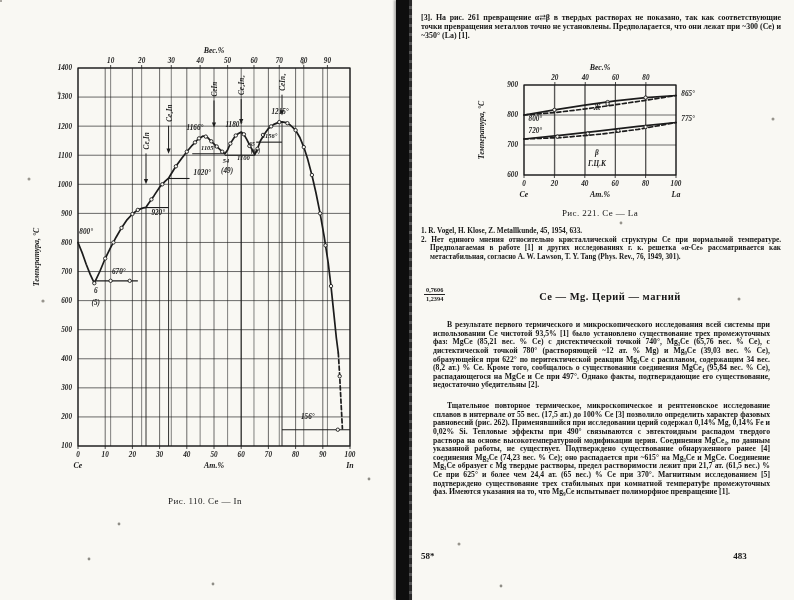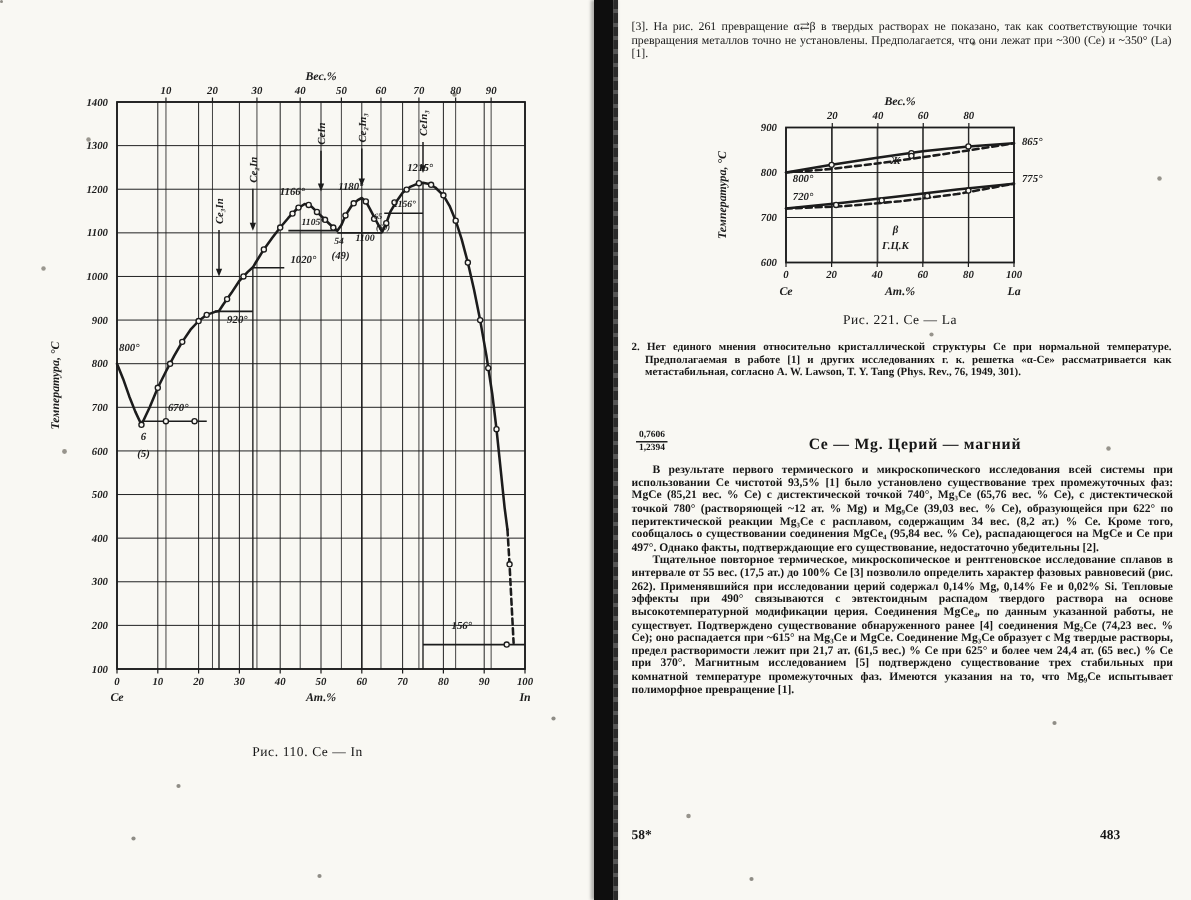--- a/index.html
+++ b/index.html
@@ -7,22 +7,22 @@
         font-family:"Liberation Serif","DejaVu Serif",serif;color:#161616;}
   .abs{position:absolute;}
   
   #gutter{left:396px;top:0;width:13px;height:600px;background:#0e0e0e;
           box-shadow:2px 0 2px rgba(40,40,40,.45), -2px 0 2px rgba(40,40,40,.35);}
   #gutter-edge{left:409px;top:0;width:3px;height:600px;background:repeating-linear-gradient(#2a2a2a 0 6px,#555 6px 9px);}
   svg{overflow:visible;}
   svg text{font-family:"Liberation Serif","DejaVu Serif",serif;font-style:italic;font-weight:bold;fill:#1c1c1c;}
   .caption{font-size:9px;text-align:center;letter-spacing:.4px;}
   .bodytext{font-size:7.7px;font-weight:bold;line-height:1.12;text-align:justify;}
-  .bodytext p{margin:0;text-indent:14px;}
-  .note{font-size:7.9px;font-weight:normal;line-height:1.16;text-align:justify;}
+  .bodytext p{margin:12px;text-indent:14px;}
+  .note{font-size:7.9px;font-weight:bold;line-height:1.16;text-align:justify;}
   .refs{font-size:7.3px;font-weight:bold;line-height:1.18;}
   .refs div{padding-left:9px;text-indent:-9px;text-align:justify;}
   .heading{font-size:10.5px;font-weight:bold;text-align:center;letter-spacing:.5px;}
   .fraction{font-size:6.3px;font-weight:bold;text-align:center;line-height:1.25;}
   .fraction .top{display:block;border-bottom:.8px solid #222;padding:0 2px;}
   .fraction .bot{display:block;padding:0 2px;}
   .pagefoot{font-size:9px;font-weight:bold;}
   #speckles{left:0;top:0;width:2px;height:2px;border-radius:50%;background:#8f8d86;
     box-shadow:42px 300px 0 .6px #97948c, 118px 523px 0 .4px #8f8d86, 302px 62px 0 .5px #97948c,
     368px 478px 0 .4px #8f8d86, 58px 92px 0 .5px #9a978f, 738px 298px 0 .5px #97948c,
@@ -281,20 +281,21 @@
       <text x="148.95999999999998" y="111" text-anchor="middle" font-size="7.2">Г.Ц.К</text>
       <text x="152" y="15" text-anchor="middle" font-size="7.9">Вес.%</text>
       <text x="152" y="141.5" text-anchor="middle" font-size="7.9">Ат.%</text>
       <text x="76" y="141.5" text-anchor="middle" font-size="7.9">Ce</text>
       <text x="228" y="141.5" text-anchor="middle" font-size="7.9">La</text>
       <text x="36" y="75" text-anchor="middle" font-size="7.9" transform="rotate(-90 36 75)">Температура, °С</text>
     </svg>
   <div class="abs caption" style="left:490px;top:208px;width:220px">Рис. 221. Ce — La</div>
 
   <div class="abs refs" style="left:421px;top:227px;width:360px">
+    <div>1. R. Vogel, H. Klose, Z. Metallkunde, 45, 1954, 633.</div>
     <div>2. Нет единого мнения относительно кристаллической структуры Ce при нормальной температуре. Предполагаемая в работе [1] и других исследованиях г. к. решетка «α-Ce» рассматривается как метастабильная, согласно A. W. Lawson, T. Y. Tang (Phys. Rev., 76, 1949, 301).</div>
   </div>
 
   <div class="abs fraction" style="left:424px;top:286px">
     <span class="top">0,7606</span>
     <span class="bot">1,2394</span>
   </div>
 
   <div class="abs heading" style="left:460px;top:291px;width:300px">Ce — Mg. Церий — магний</div>
 

